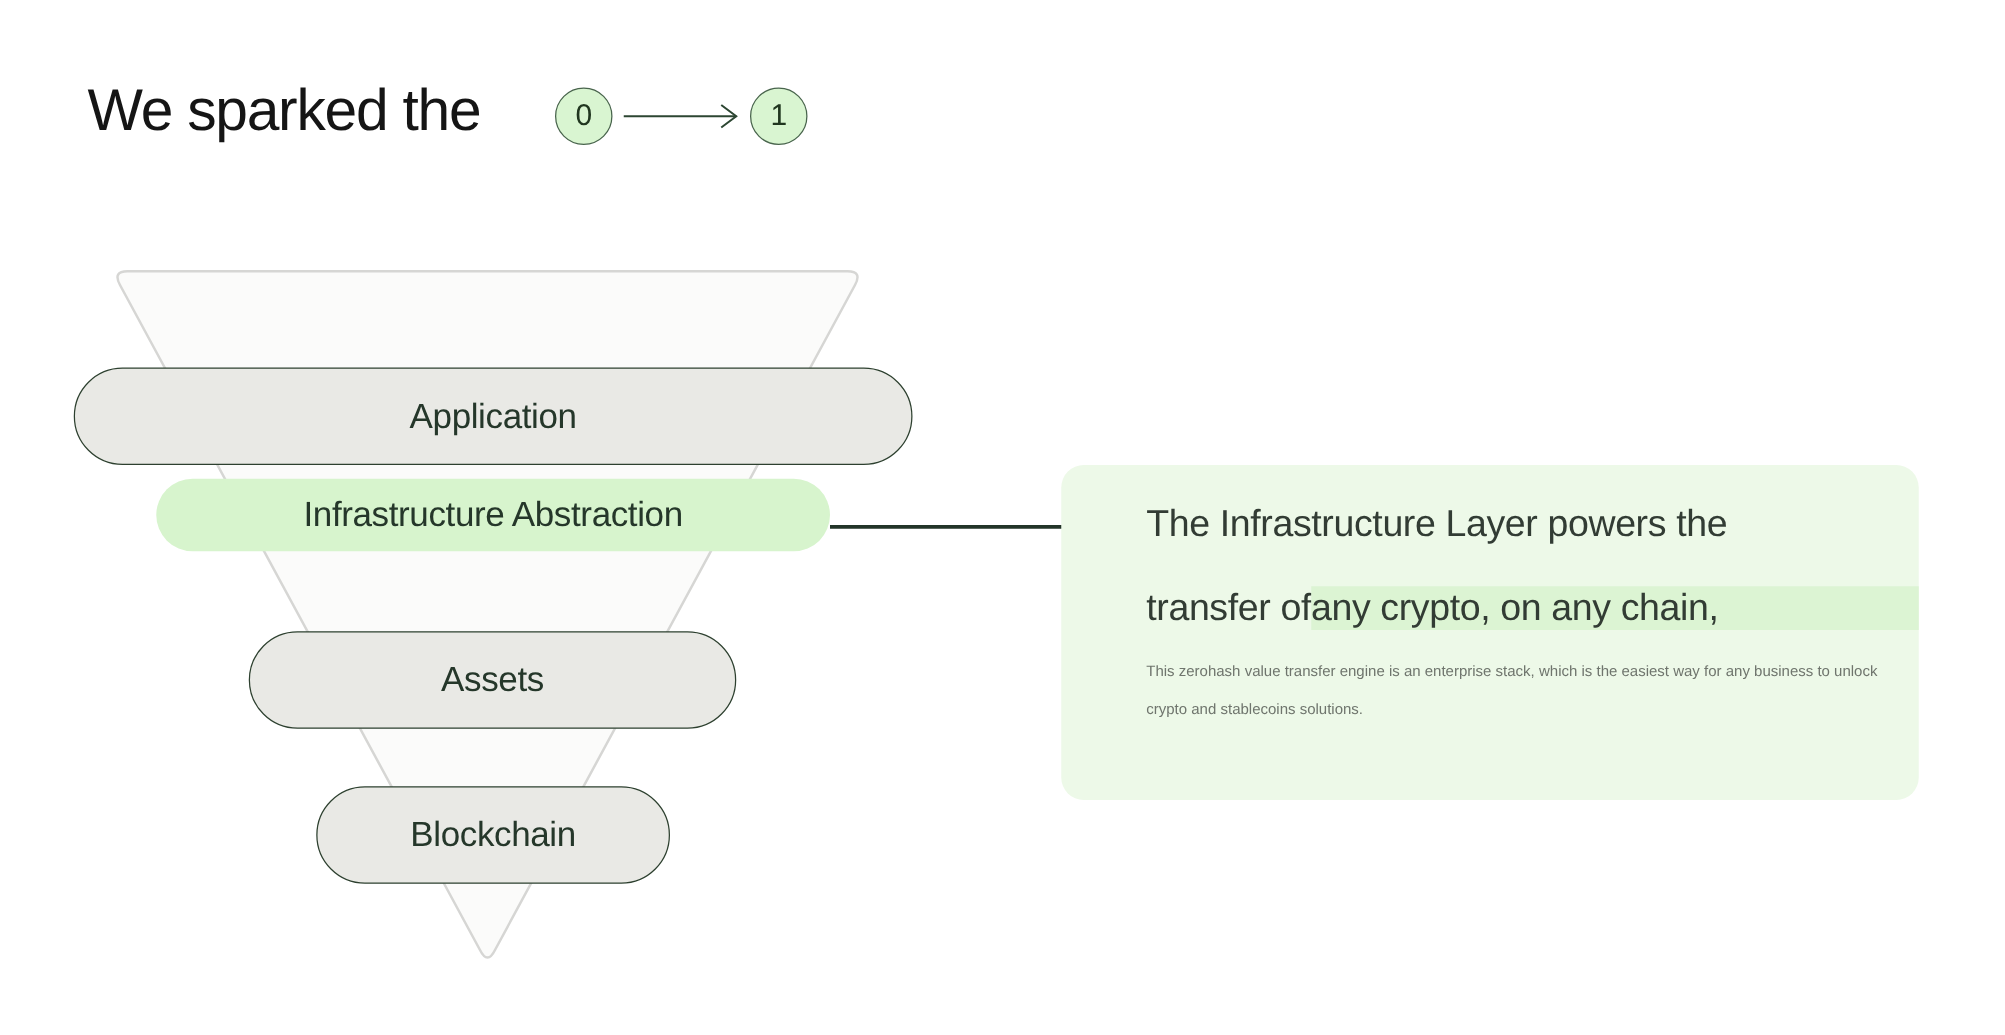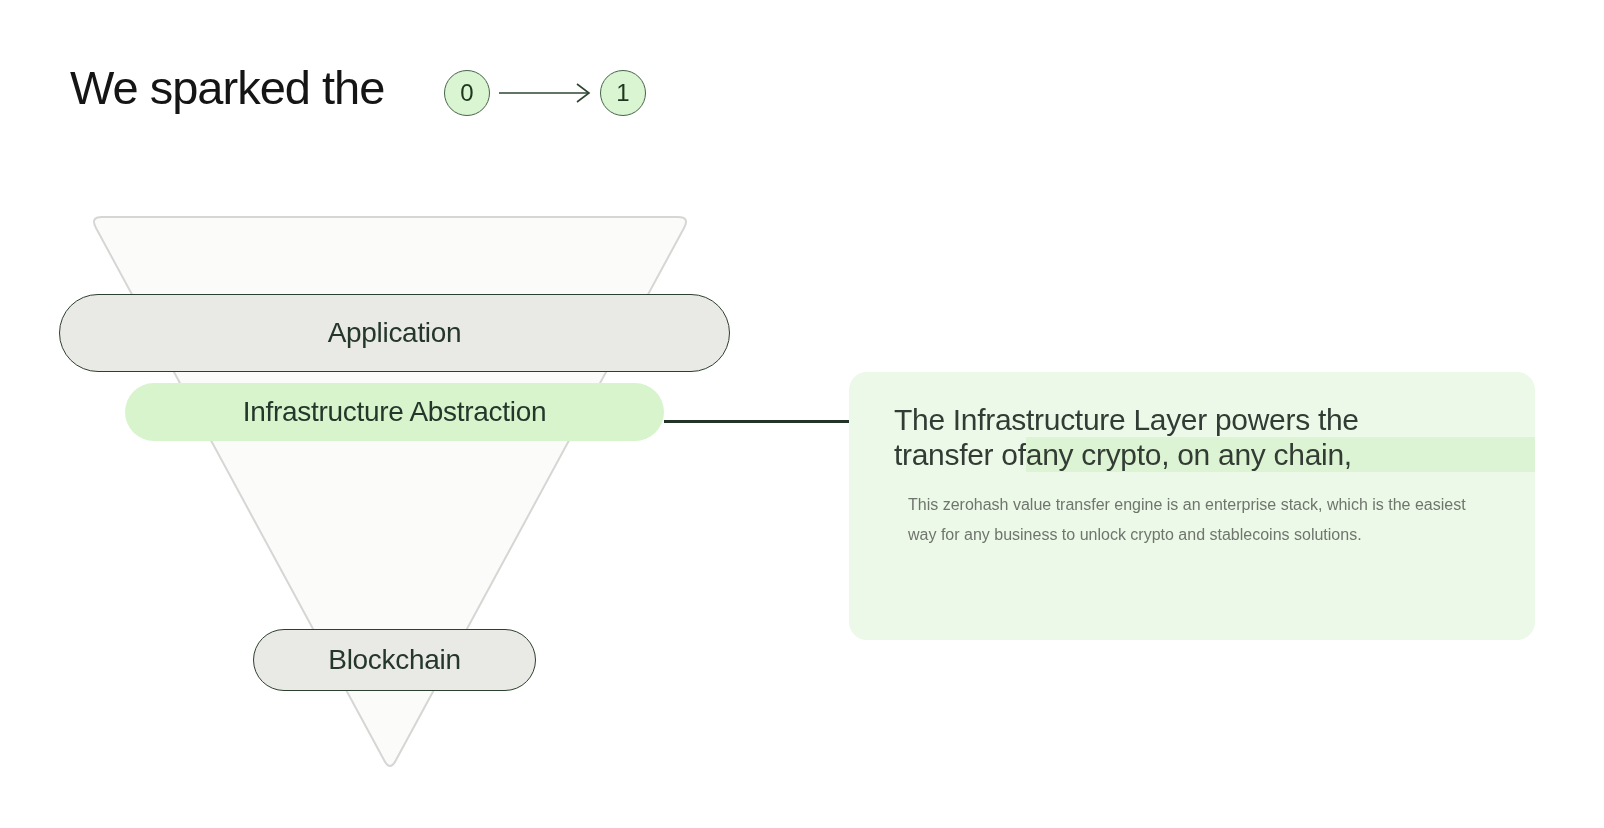--- a/index.html
+++ b/index.html
@@ -64,57 +64,56 @@
     background:var(--pill-gray-fill);
     border:1.5px solid var(--pill-border);
   }
   .pill-green{
     background:var(--pill-green-fill);
     border:none;
   }
   .pill-application{left:59px;top:257px;width:671px;height:78px;margin-top:37px;}
   .pill-infrastructure{left:125px;top:383px;width:539px;height:58px;}
   .pill-assets{left:199px;top:505px;width:390px;height:78px;}
-  .pill-blockchain{left:253px;top:629px;width:283px;height:62px;}
+  .pill-blockchain{left:253px;top:629px;width:283px;height:78px;}
   
   .connector-line{
     position:absolute;left:664px;top:420px;width:200px;height:3px;
     background:var(--connector-color);
   }
   .connector-dot{
     position:absolute;left:863px;top:414px;width:16px;height:16px;
     border-radius:50%;background:var(--connector-color);
   }
   
   .panel{
     position:absolute;left:849px;top:372px;width:686px;height:268px;
     background:var(--panel-bg);
     border-radius:18px;
-    padding:30px 0 0 45px;
+    padding:30px 0 0 68px;
   }
   .hline{
     font-size:30px;line-height:35px;letter-spacing:-0.3px;
     color:var(--headline-color);
     white-space:nowrap;
   }
-  .hline-flex{display:flex;}
+  .hline-flex{display:flex;margin-top:32px;}
   .hl{background:var(--highlight);}
   .hl-grow{flex:1 1 auto;}
   .hl-lead{
     display:inline-block;
     margin-left:-45px;
     padding-left:45px;
     padding-right:14px;
   }
   .panel-body{
     margin-top:18px;
     max-width:585px;
-    font-size:16px;line-height:30px;
+    font-size:12px;line-height:30px;
     color:var(--body-color);
-    margin-left:14px;
   }
 </style>
 </head>
 <body>
 
 <div class="canvas">
 
   <h1 class="page-title">We sparked the</h1>
 
   <div class="zero-one">
@@ -129,20 +128,23 @@
   <svg class="triangle-svg" viewBox="0 0 1604 828">
     <path d="M 102 217 L 678 217 Q 690 217 684 228 L 396 760 Q 390 772 384 760 L 96 228 Q 90 217 102 217 Z" fill="var(--triangle-fill)" stroke="var(--triangle-stroke)" stroke-width="2"></path>
   </svg>
 
   <div class="pill pill-gray pill-application">
     <span>Application</span>
   </div>
   <div class="pill pill-green pill-infrastructure">
     <span>Infrastructure Abstraction</span>
   </div>
+  <div class="pill pill-gray pill-assets">
+    <span>Assets</span>
+  </div>
   <div class="pill pill-gray pill-blockchain">
     <span>Blockchain</span>
   </div>
 
   <div class="connector-line"></div>
   <div class="connector-dot"></div>
 
   <div class="panel">
     <div class="hline">The Infrastructure Layer powers the</div>
     <div class="hline hline-flex">

